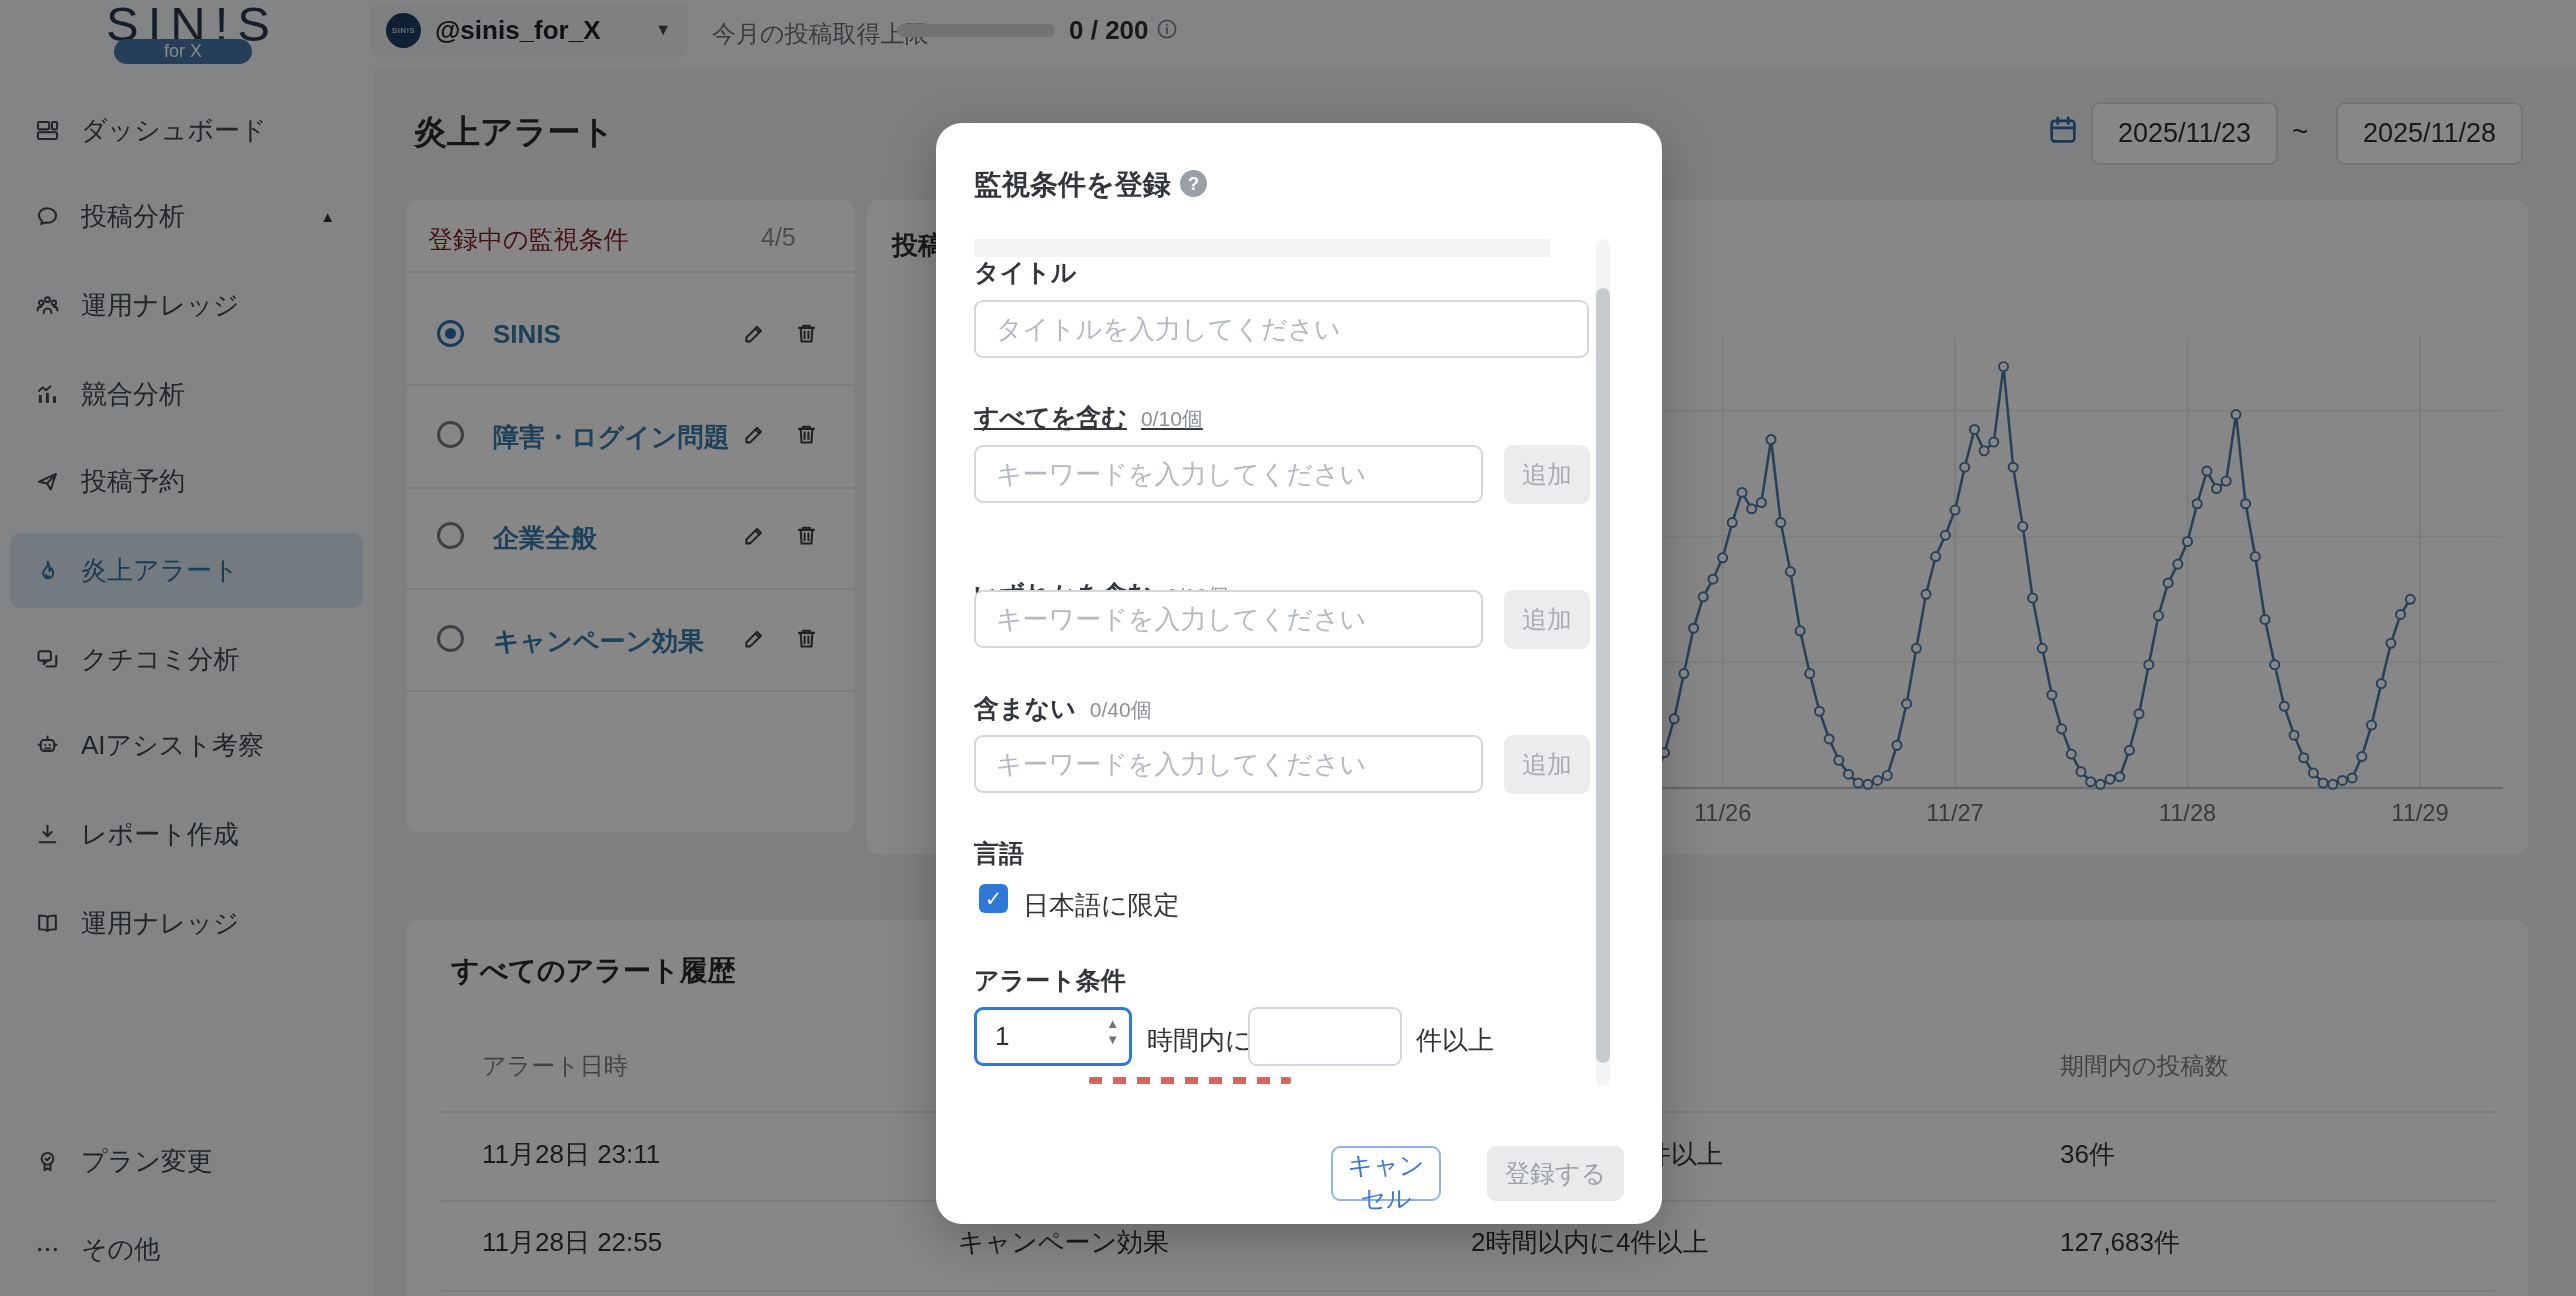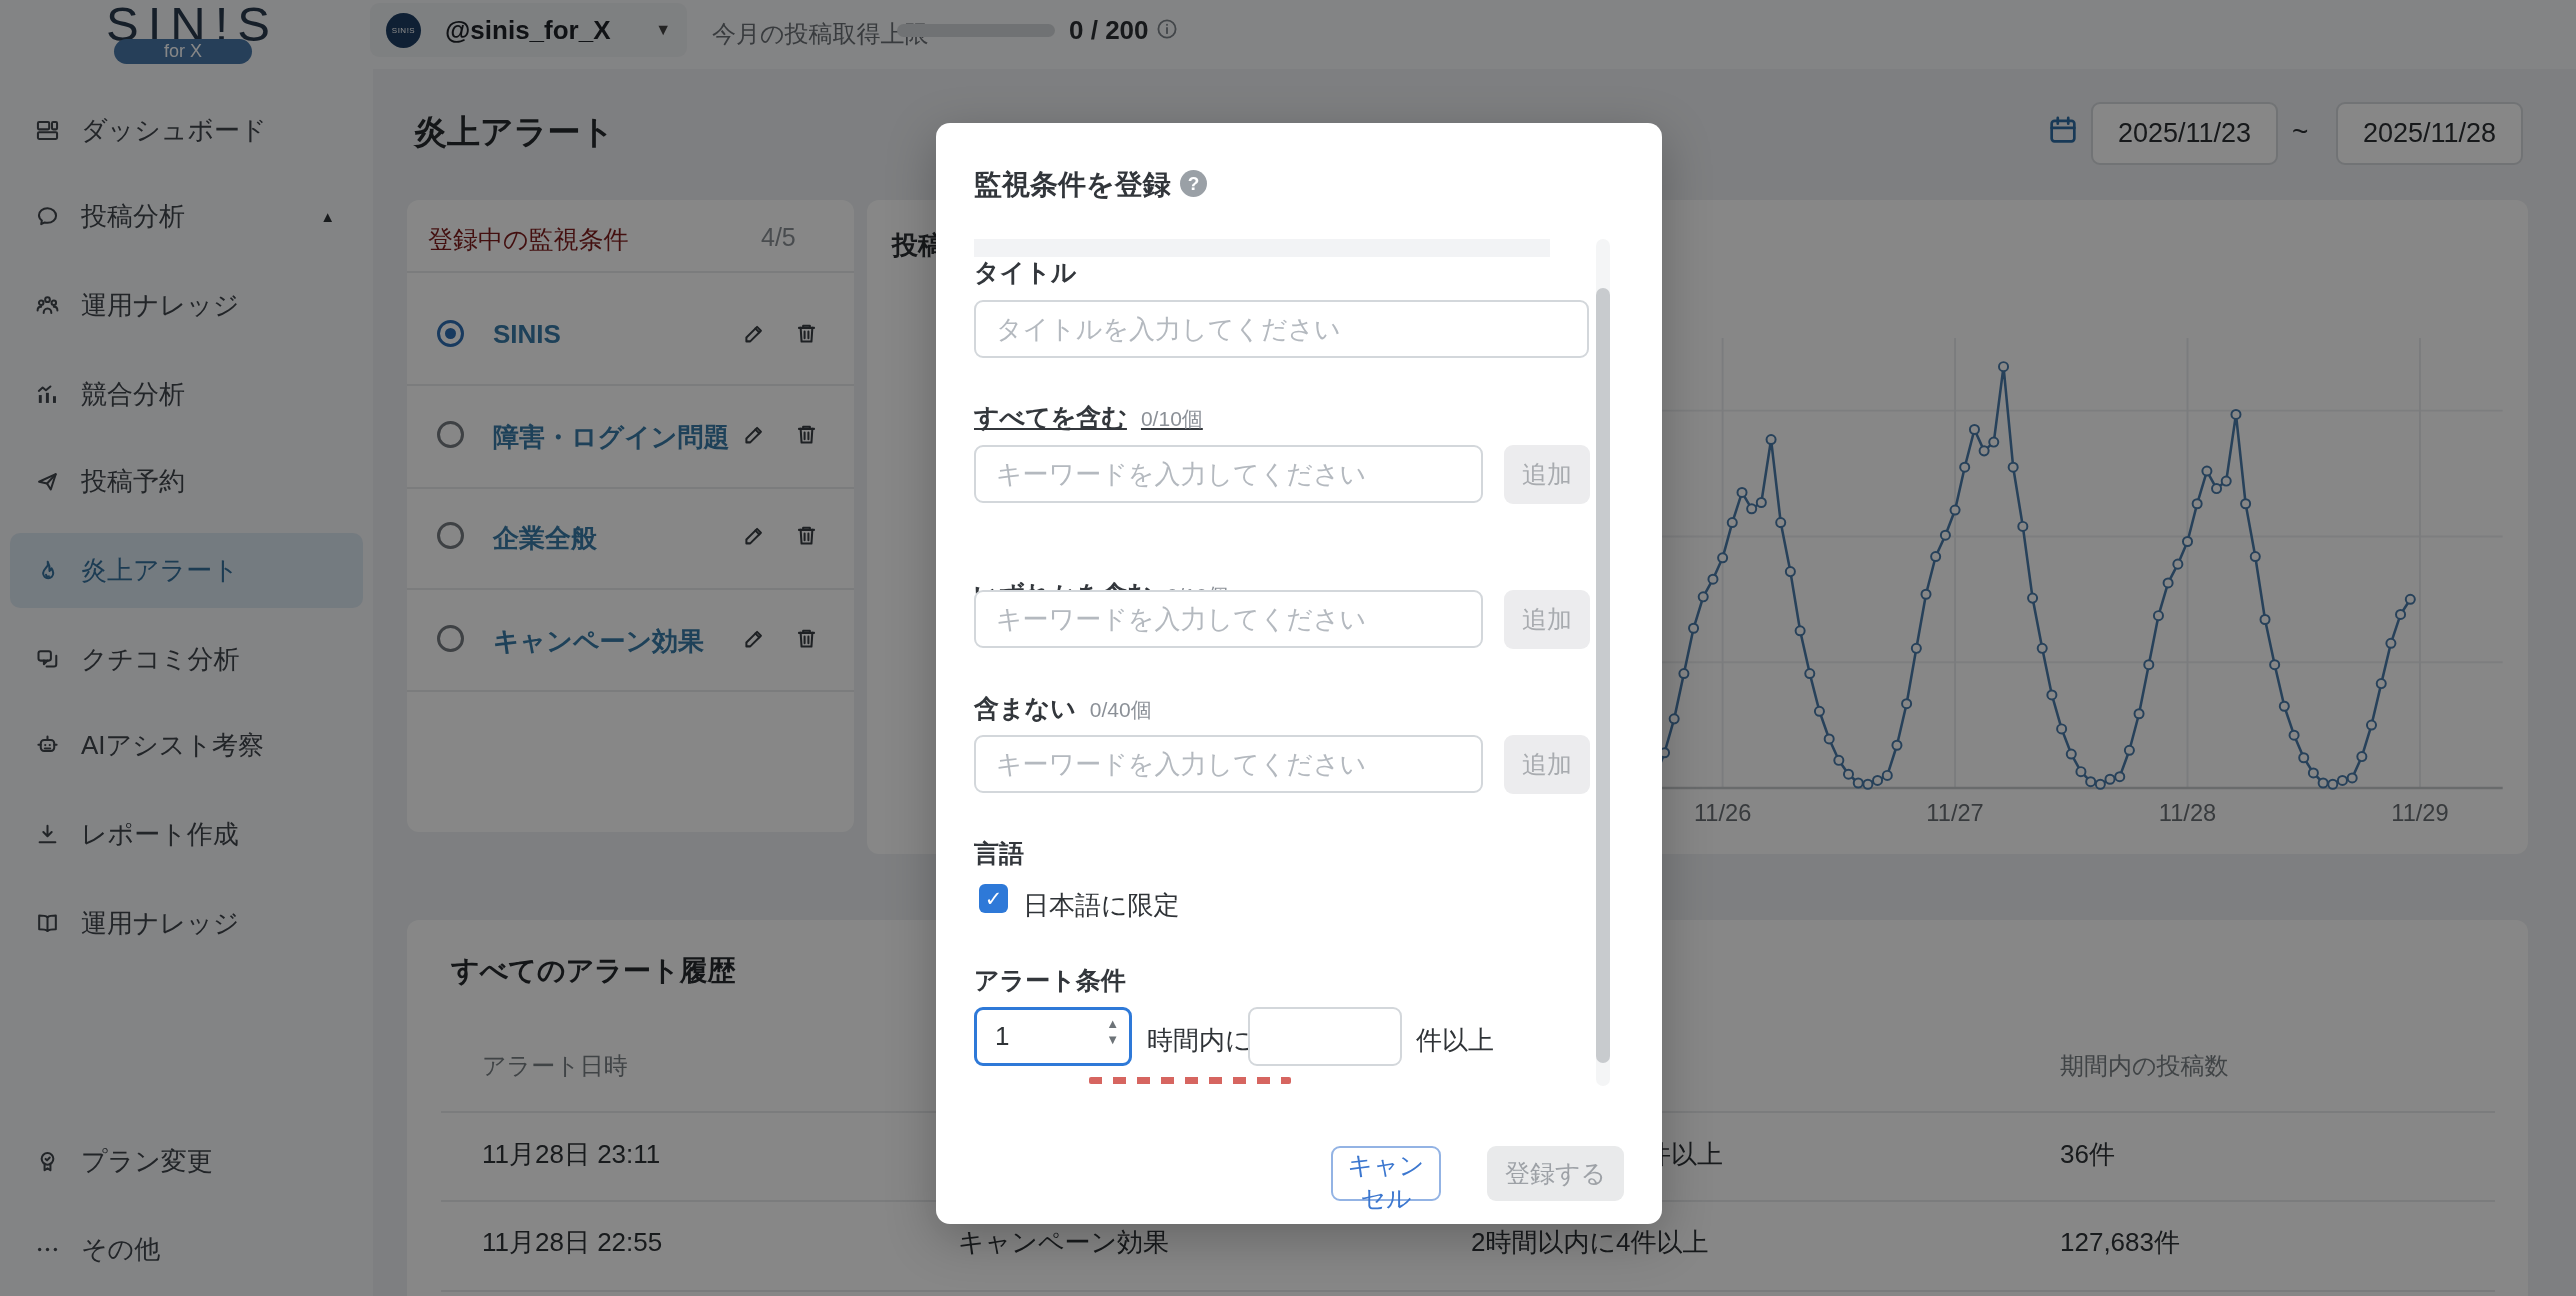--- a/index.html
+++ b/index.html
@@ -8,21 +8,21 @@
   .abs{position:absolute;}
   
   #topbar{left:0;top:0;width:2576px;height:69px;background:#f8f9fb;}
   .logo-text{left:106px;top:-4px;font-size:49px;font-weight:300;letter-spacing:9px;color:#2b3c4f;}
   .logo-badge{left:114px;top:39px;width:138px;height:25px;background:#4878a8;border-radius:13px;color:#fff;
     font-size:18px;display:flex;align-items:center;justify-content:center;}
   .acct-chip{left:370px;top:3px;width:317px;height:54px;background:#eff1f4;border-radius:9px;display:flex;
     align-items:center;padding:0 16px;gap:14px;cursor:pointer;}
   .avatar{width:35px;height:35px;border-radius:50%;background:#1d3e63;color:#fff;font-size:8px;display:flex;
     align-items:center;justify-content:center;letter-spacing:0.5px;}
-  .acct-name{font-size:26px;font-weight:bold;color:#1f2328;margin-left:10px;}
+  .acct-name{font-size:26px;font-weight:bold;color:#1f2328;}
   .acct-caret{margin-left:auto;font-size:16px;color:#444;}
   .quota-label{left:712px;top:18px;font-size:24px;color:#6b7075;}
   .quota-track{left:897px;top:24px;width:158px;height:13px;background:#d4d8db;border-radius:7px;}
   .quota-text{left:1069px;top:15px;font-size:26px;font-weight:bold;color:#2c3034;}
   .info-badge{left:1155px;top:17px;width:24px;height:24px;color:#7d848b;}
   
   #sidebar{left:0;top:69px;width:373px;height:1228px;background:#f8f9fb;}
   .side-item{position:absolute;left:10px;width:353px;height:63px;display:flex;align-items:center;
     padding-left:24px;gap:20px;color:#40464d;font-size:26px;cursor:pointer;border-radius:10px;}
   .side-item .icn{width:27px;height:27px;flex:0 0 27px;}
@@ -55,21 +55,21 @@
   
   #history{left:407px;top:920px;width:2121px;height:414px;}
   .hist-title{left:44px;top:32px;font-size:28px;font-weight:bold;color:#272b2f;position:absolute;}
   .csv-btn{position:absolute;left:1853px;top:32px;width:244px;height:63px;border:2px solid #39648f;border-radius:8px;
     background:#fff;color:#2e6da4;font-size:24px;font-weight:bold;display:flex;align-items:center;justify-content:center;gap:12px;cursor:pointer;}
   .csv-btn .icn{width:26px;height:26px;}
   .th{position:absolute;font-size:24px;color:#7a8085;}
   .td{position:absolute;font-size:26px;color:#2f3337;}
   
   #backdrop{left:0;top:0;width:2576px;height:1297px;background:rgba(0,0,0,0.47);}
-  #modal{left:936px;top:123px;width:726px;height:1101px;background:#fff;border-radius:14px;
+  #modal{left:936px;top:123px;width:726px;height:1101px;background:#fff;border-radius:26px;
     box-shadow:0 14px 49px rgba(0,0,0,.25);}
   .m-title{left:38px;top:43px;font-size:28px;font-weight:bold;color:#32363b;position:absolute;}
   .m-help{position:absolute;left:244px;top:47px;width:27px;height:27px;border-radius:50%;background:#9aa0a6;color:#fff;
     font-size:19px;font-weight:bold;display:flex;align-items:center;justify-content:center;cursor:pointer;}
   .m-strip{position:absolute;left:38px;top:116px;width:576px;height:18px;background:#f2f3f5;}
   .m-label{position:absolute;left:38px;font-size:25px;font-weight:bold;color:#33373c;}
   .m-counter{font-size:21px;color:#8b9097;font-weight:normal;margin-left:14px;}
   .m-input{position:absolute;left:38px;width:615px;height:58px;border:2px solid #d3d7db;border-radius:9px;
     font-size:26px;color:#2f3337;padding:0 20px;outline:none;background:#fff;}
   .m-input::placeholder{color:#b4b9bf;}

